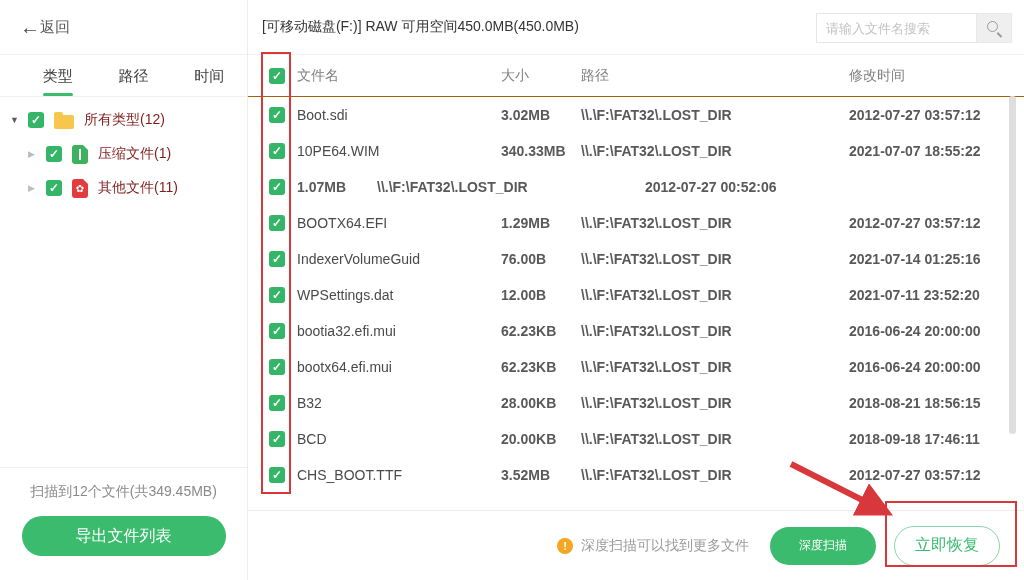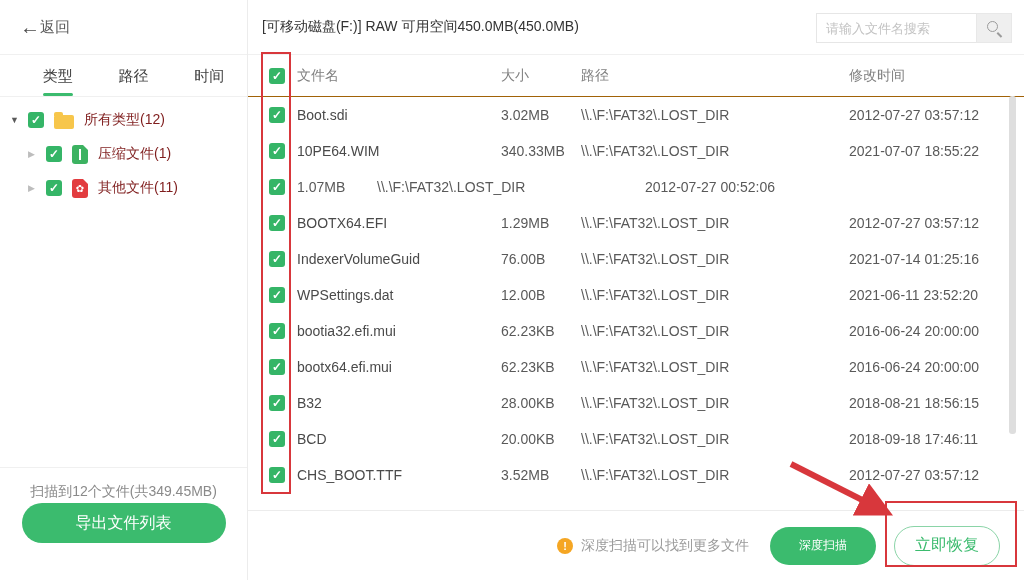--- a/index.html
+++ b/index.html
@@ -37,21 +37,21 @@
   .glyph[data-name="archive-file-icon"], .glyph[data-name="other-file-icon"] { width:16px; height:19px; border-radius:3px; }
   .glyph[data-name="archive-file-icon"] { background:#3cb261; }
   .glyph[data-name="other-file-icon"] { background:#e23c3f; }
   .glyph[data-name="archive-file-icon"]::before, .glyph[data-name="other-file-icon"]::before {
     content:""; position:absolute; top:0; right:0; border-top:5px solid #fff; border-left:5px solid transparent; }
   .glyph[data-name="archive-file-icon"]::after { content:""; position:absolute; left:7px; top:4px; height:11px; border-left:2px dashed #fff; }
   .glyph[data-name="other-file-icon"]::after { content:"✿"; position:absolute; left:0; right:0; top:4px; text-align:center; color:#fff; font-size:10px; line-height:12px; }
 
   .sidebar-footer { position:absolute; left:0; right:0; bottom:0; height:113px; border-top:1px solid #f0f0f0; text-align:center; }
   .summary { margin-top:15px; font-size:14px; color:#8a8a8a; }
-  .export-btn { margin-top:2px; width:204px; height:40px; border:none; border-radius:20px; background:#3bbb6e; color:#fff; font-size:16px; cursor:pointer; }
+  .export-btn { margin-top:15px; width:204px; height:40px; border:none; border-radius:20px; background:#3bbb6e; color:#fff; font-size:16px; cursor:pointer; }
 
   
   .main { position:absolute; left:248px; top:0; width:776px; height:580px; }
   .topbar { height:55px; border-bottom:1px solid #f0f0f0; display:flex; align-items:center; position:relative; }
   .title { margin-left:14px; font-size:14px; color:#333; }
   .search { position:absolute; right:12px; top:13px; height:34px; display:flex; }
   .search input { width:160px; height:30px; border:1px solid #e6e6e6; border-right:none; padding:0 9px; font-size:13px; color:#444; outline:none; font-family:"Liberation Sans",sans-serif; }
   .search input::placeholder { color:#c3c3c3; }
   .search-btn { width:36px; height:30px; background:#efefef; border:1px solid #e8e8e8; display:flex; align-items:center; justify-content:center; cursor:pointer; }
   .mag { width:17px; height:17px; position:relative; }
@@ -60,21 +60,21 @@
 
   .table-header { height:42px; display:flex; align-items:center; padding-left:21px; font-size:14px; color:#808080; border-bottom:1px solid #a16207; }
   .col-cb { width:16px; margin-right:12px; }
   .col-name { width:204px; }
   .col-size { width:80px; }
   .col-path { width:268px; }
   .col-date { flex:1; }
 
   .row { height:36px; display:flex; align-items:center; padding-left:21px; font-size:14px; cursor:default; }
   .row .col-name { color:#4a4a4a; }
-  .row .col-size, .row .col-path, .row .col-date { color:#595959; }
+  .row .col-size, .row .col-path, .row .col-date { color:#595959;font-weight:bold; }
 
   .bottombar { position:absolute; left:0; right:0; bottom:0; height:70px; border-top:1px solid #ececec; display:flex; align-items:center; justify-content:flex-end; gap:18px; padding-right:24px; background:#fff; }
   .notice { display:flex; align-items:center; gap:8px; font-size:14px; color:#9b9b9b; margin-right:3px; }
   .warn-icon { width:16px; height:16px; border-radius:50%; background:#f5a623; color:#fff; font-size:11px; font-weight:bold; text-align:center; line-height:16px; flex:none; }
   .deep-btn { width:106px; height:38px; border:none; border-radius:19px; background:#3bbb6e; color:#fff; font-size:12px; cursor:pointer; }
   .recover-btn { width:106px; height:40px; border:1px solid #8ad4a7; border-radius:20px; background:#fff; color:#3bbb6e; font-size:16px; cursor:pointer; }
 
   
   .scroll-thumb { position:absolute; left:1009px; top:96px; width:7px; height:338px; background:#dedede; border-radius:3px; cursor:pointer; }
   .anno { position:absolute; border:2px solid #d8373c; pointer-events:none; z-index:5; }
@@ -188,21 +188,21 @@
         <span class="col-size" data-name="file-size">76.00B</span>
         <span class="col-path" data-name="file-path">\\.\F:\FAT32\.LOST_DIR</span>
         <span class="col-date" data-name="file-modified">2021-07-14 01:25:16</span>
       </div>
 
       <div class="row" data-name="table-row">
         <span class="cb col-cb" data-name="row-checkbox"></span>
         <span class="col-name" data-name="file-name">WPSettings.dat</span>
         <span class="col-size" data-name="file-size">12.00B</span>
         <span class="col-path" data-name="file-path">\\.\F:\FAT32\.LOST_DIR</span>
-        <span class="col-date" data-name="file-modified">2021-06-11 23:52:20</span>
+        <span class="col-date" data-name="file-modified">2021-07-11 23:52:20</span>
       </div>
 
       <div class="row" data-name="table-row">
         <span class="cb col-cb" data-name="row-checkbox"></span>
         <span class="col-name" data-name="file-name">bootia32.efi.mui</span>
         <span class="col-size" data-name="file-size">62.23KB</span>
         <span class="col-path" data-name="file-path">\\.\F:\FAT32\.LOST_DIR</span>
         <span class="col-date" data-name="file-modified">2016-06-24 20:00:00</span>
       </div>
 

